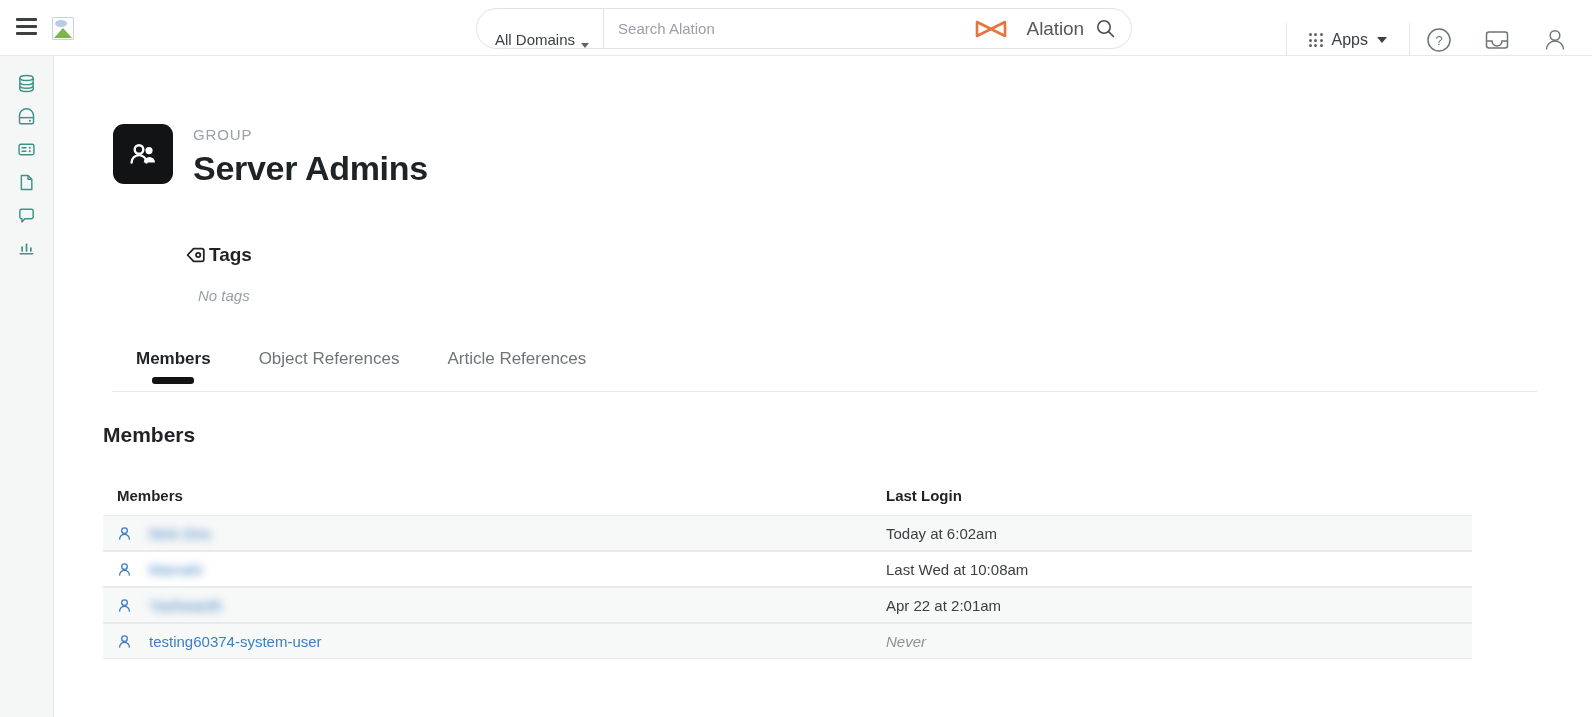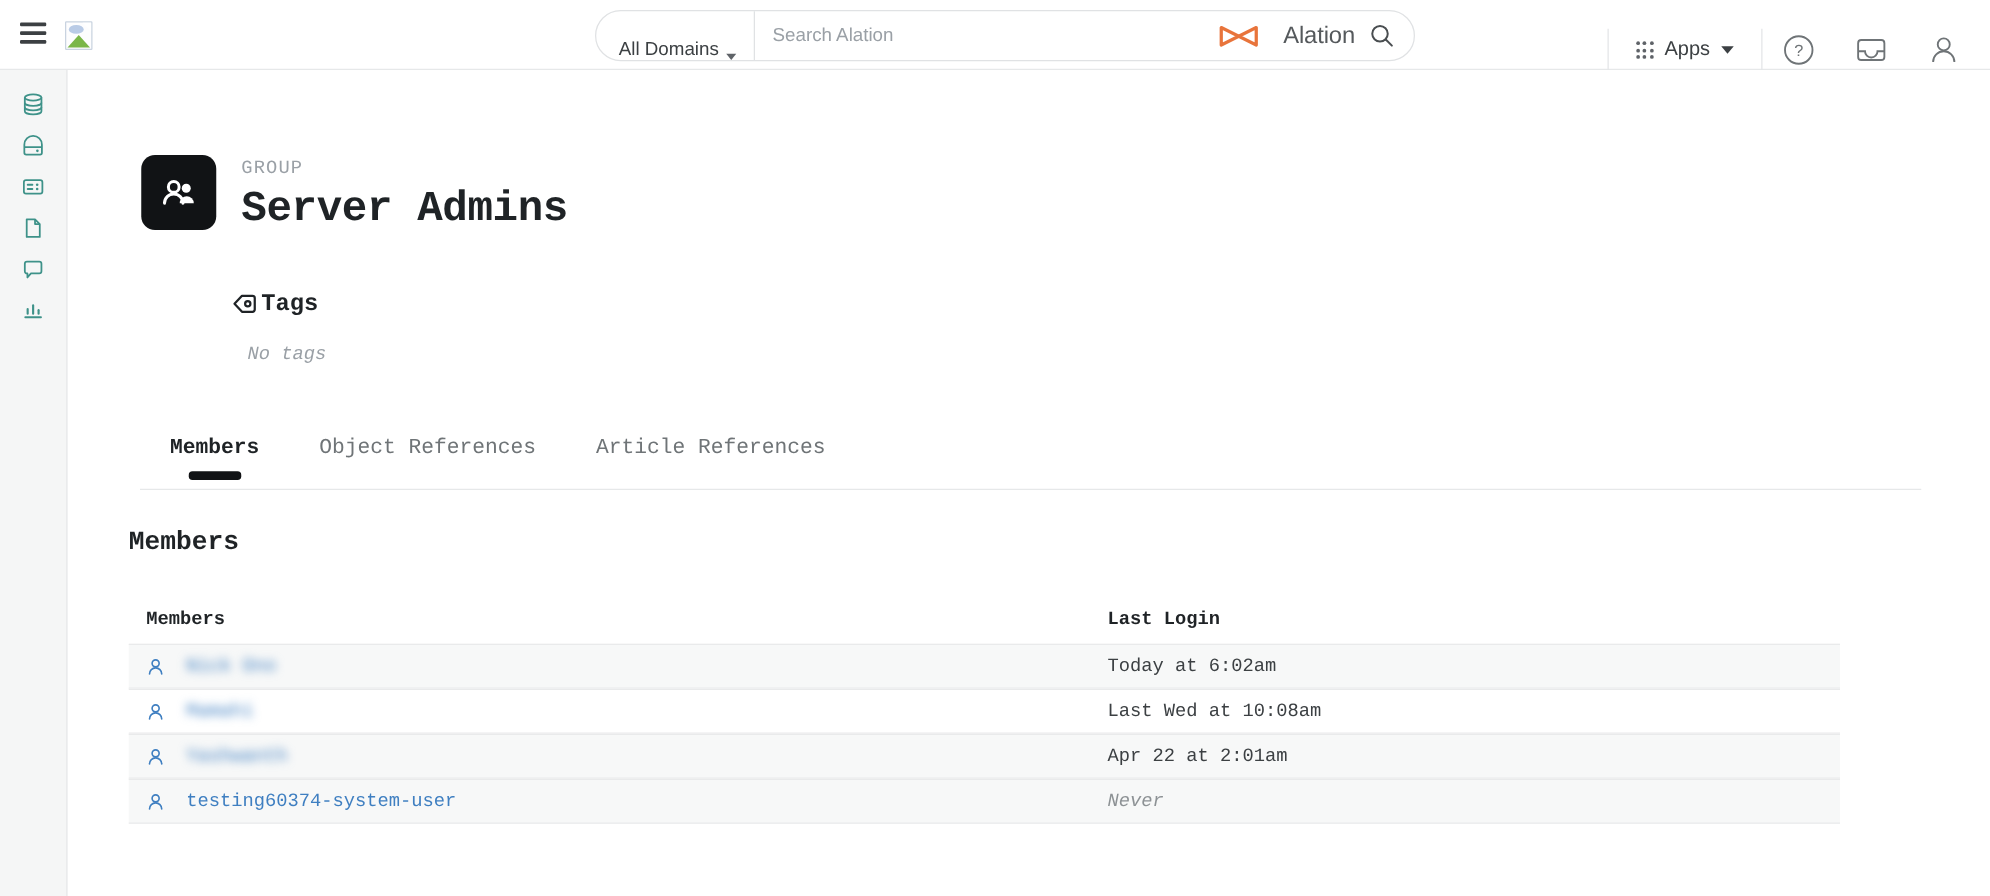--- a/index.html
+++ b/index.html
@@ -80,32 +80,32 @@
   .sidebar {
     position: absolute; left: 0; top: 56px;
     width: 54px; height: 661px;
     background: #f5f6f6;
     border-right: 1px solid #e6e8e9;
   }
   .side-item { height: 33px; display:flex; align-items:center; justify-content:center; cursor:pointer; }
   .side-spacer { height: 11px; }
 
   
-  .main { position: absolute; left: 55px; top: 56px; width: 1537px; height: 661px; background: #fff; font-family: Liberation Mono, monospace; }
+  .main { position: absolute; left: 55px; top: 56px; width: 1537px; height: 661px; background: #fff; }
 
   .group-head { position: absolute; left: 58px; top: 68px; display: flex; gap: 20px; }
   .group-tile {
     width: 60px; height: 60px; background: #111315; border-radius: 11px;
     display:flex; align-items:center; justify-content:center; flex: none;
   }
   .group-meta { padding-top: 2px; }
   .group-eyebrow { font-size: 15px; color: #9aa0a6; letter-spacing: 0.9px; }
   .group-title { font-size: 34px; font-weight: bold; color: #1f2326; margin-top: 6px; letter-spacing: -0.3px; }
 
-  .tags-block { position: absolute; left: 131px; top: 176px; text-align: center; }
+  .tags-block { position: absolute; left: 131px; top: 188px; }
   .tags-head { display:flex; align-items:center; gap: 3px; font-size: 19px; font-weight: bold; color:#1f2326; }
   .no-tags { margin-top: 21px; font-size: 15px; font-style: italic; color:#9aa0a6;margin-left:12px; }
 
   .tabs {
     position: absolute; left: 57px; top: 289px; width: 1425px; height: 47px;
     border-bottom: 1px solid #e6e8e9; display: flex; align-items: flex-start; gap: 0;
   }
   .tab { position: relative; padding: 0 24px; font-size: 17px; color:#6f7477; cursor:pointer; line-height: 28px; }
   .tab.active { color:#1f2326; font-weight: bold; }
   .tab .ind { position:absolute; left:50%; transform:translateX(-50%); bottom:-11px; width:42px; height:7px; background:#111315; border-radius:3px; }

